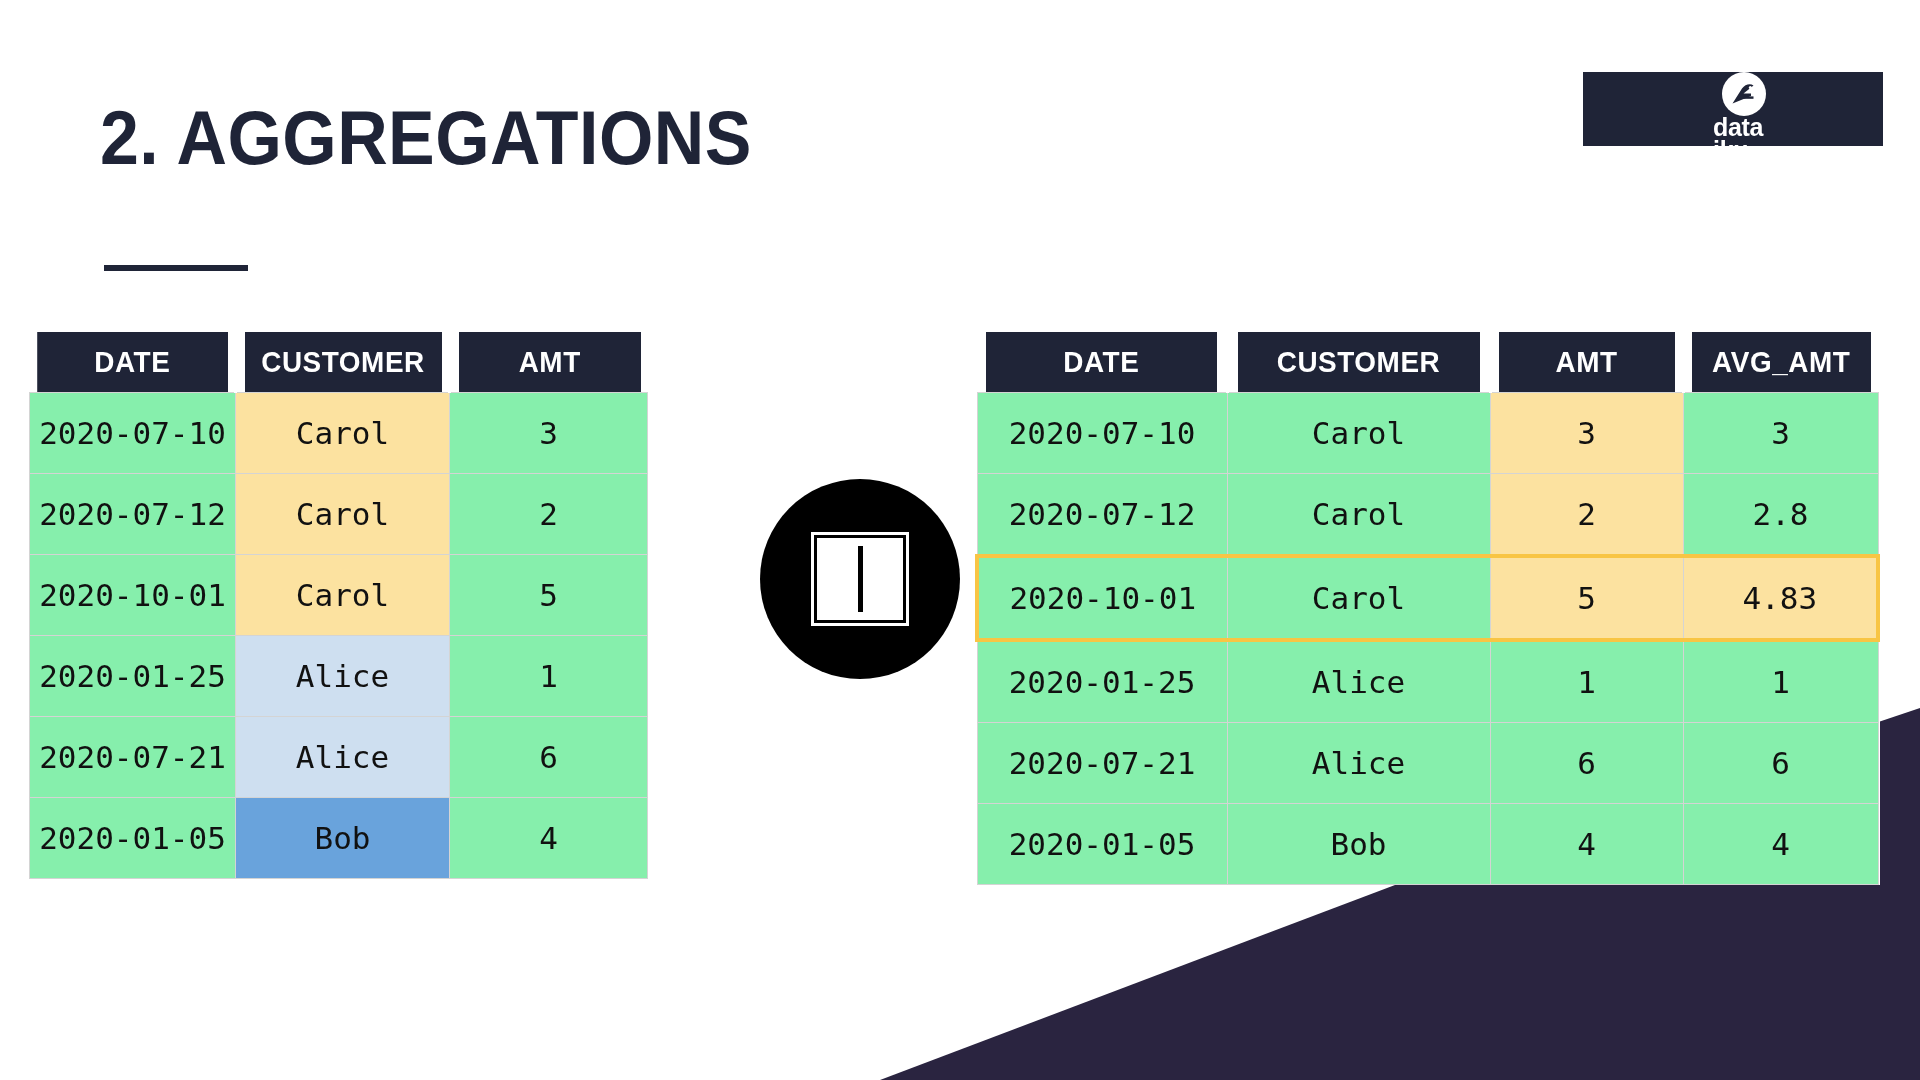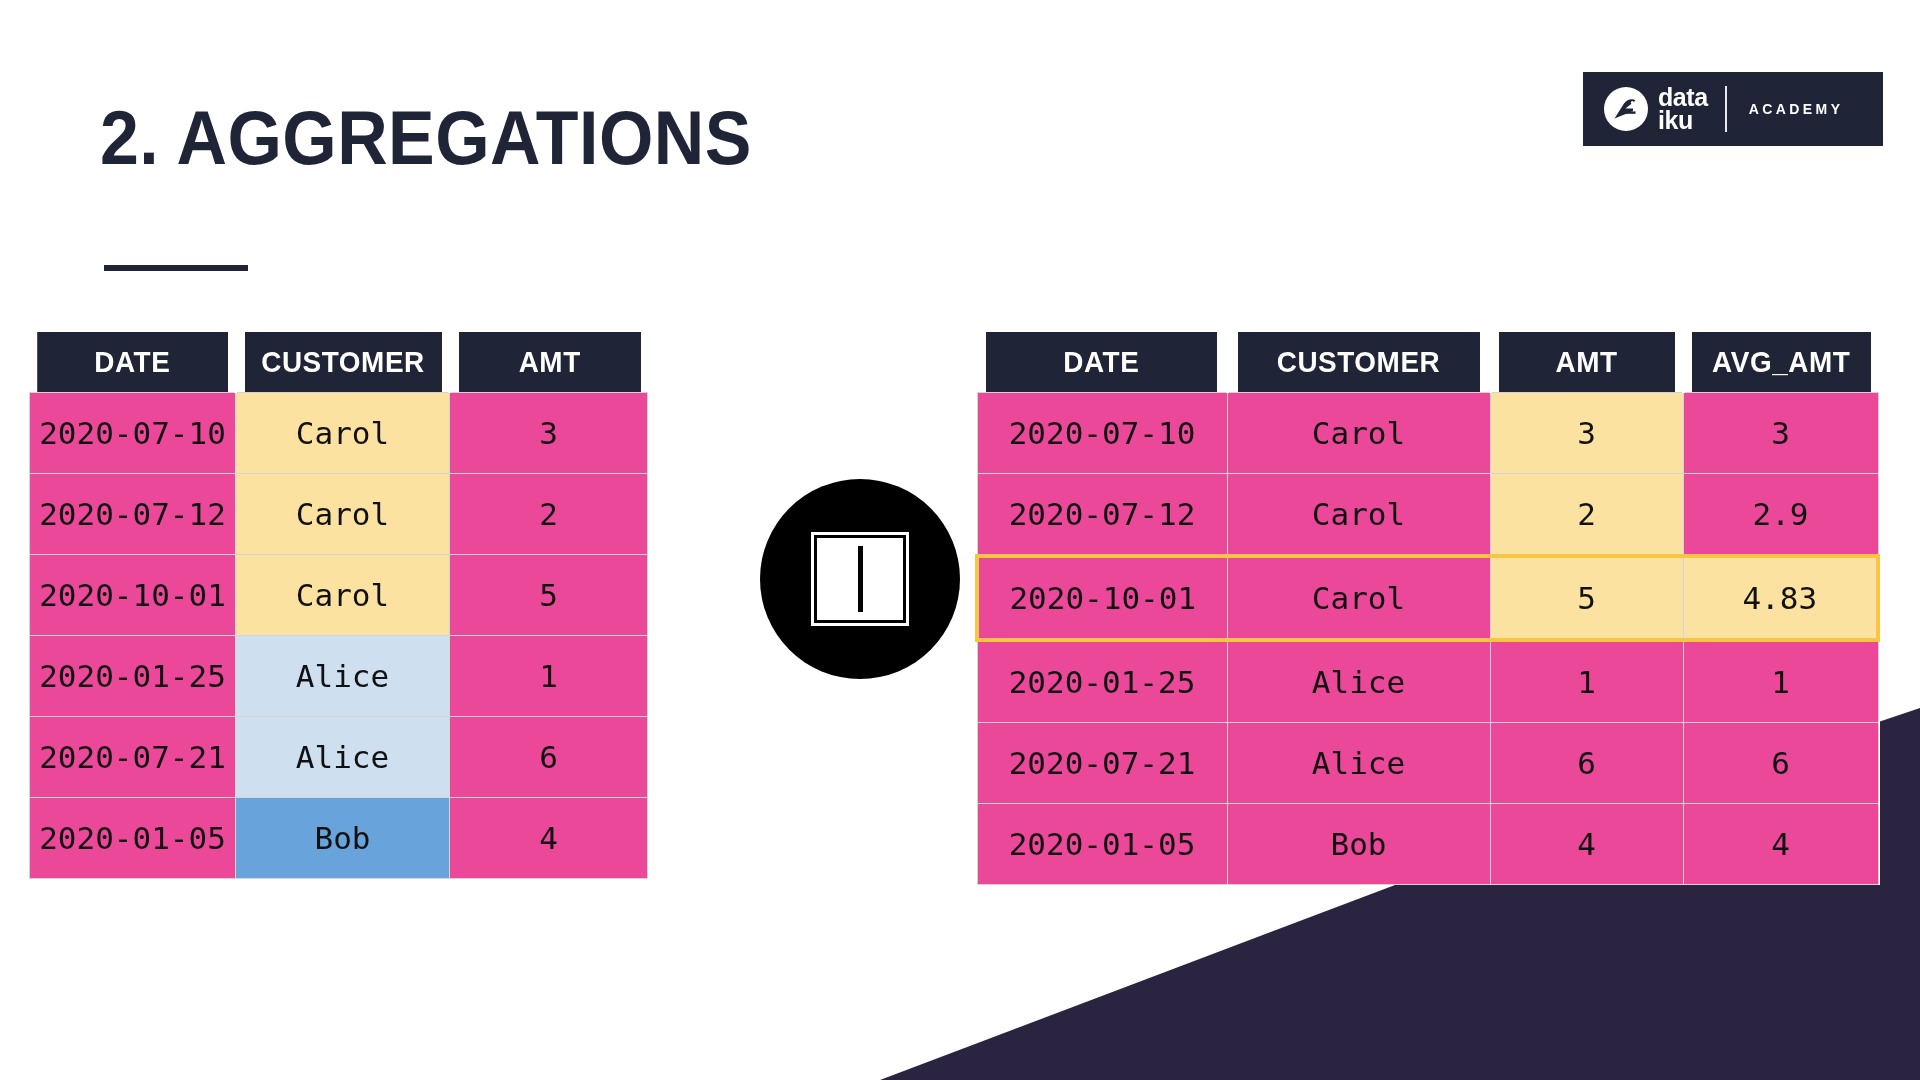--- a/index.html
+++ b/index.html
@@ -29,20 +29,21 @@
   #logo-block {
     position: absolute;
     left: 1583px;
     top: 72px;
     width: 300px;
     height: 74px;
     background: #1F2437;
     display: flex;
     align-items: center;
     z-index: 6;
+    flex-direction: column;
   }
   #logo-bird {
     width: 44px;
     height: 44px;
     margin-left: 21px;
     border-radius: 50%;
     background: #ffffff;
     flex: 0 0 auto;
     position: relative;
   }
@@ -125,21 +126,21 @@
   .tbl th:last-child  { border-right: none; }
 
   .tbl td {
     font-family: "DejaVu Sans Mono", monospace;
     font-size: 31px;
     color: #111111;
     text-align: center;
     height: 80px;
     padding: 0;
     border: 1px solid #d4d4d4;
-    background: #ec4899;
+    background: #86efac;
     position: relative;
   }
 
   
   td.fill-yellow     { background: #FCE2A0; }
   td.fill-blue-light { background: #CEDFF0; }
   td.fill-blue-mid   { background: #69A3DC; }
 
   
   tr.row-highlight > td {
@@ -284,21 +285,21 @@
       <tr>
         <td>2020-07-10</td>
         <td>Carol</td>
         <td class="fill-yellow">3</td>
         <td>3</td>
       </tr>
       <tr>
         <td>2020-07-12</td>
         <td>Carol</td>
         <td class="fill-yellow">2</td>
-        <td>2.9</td>
+        <td>2.8</td>
       </tr>
       <tr class="row-highlight">
         <td>2020-10-01</td>
         <td>Carol</td>
         <td class="fill-yellow">5</td>
         <td class="fill-yellow">4.83</td>
       </tr>
       <tr>
         <td>2020-01-25</td>
         <td>Alice</td>

